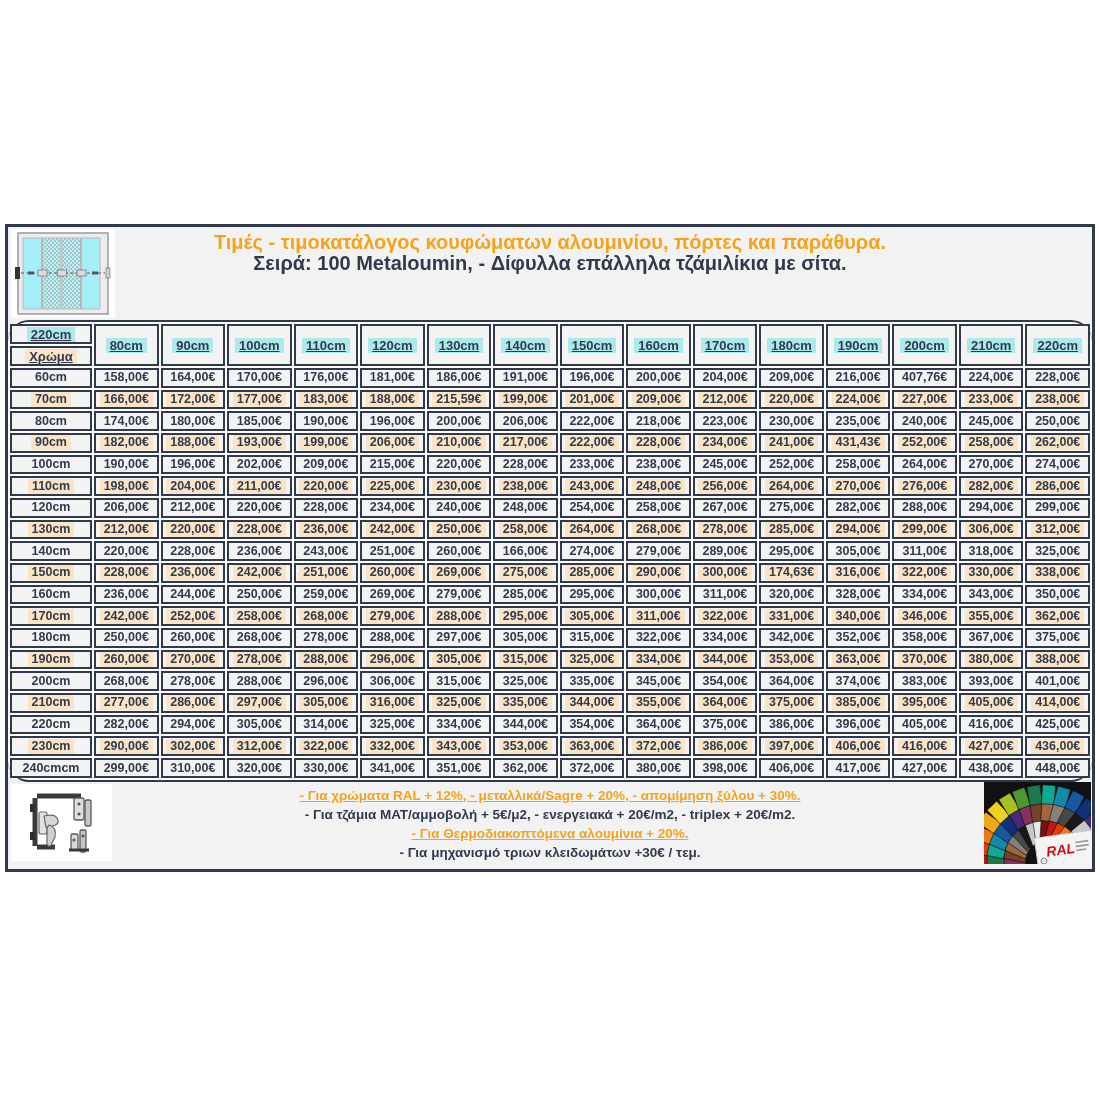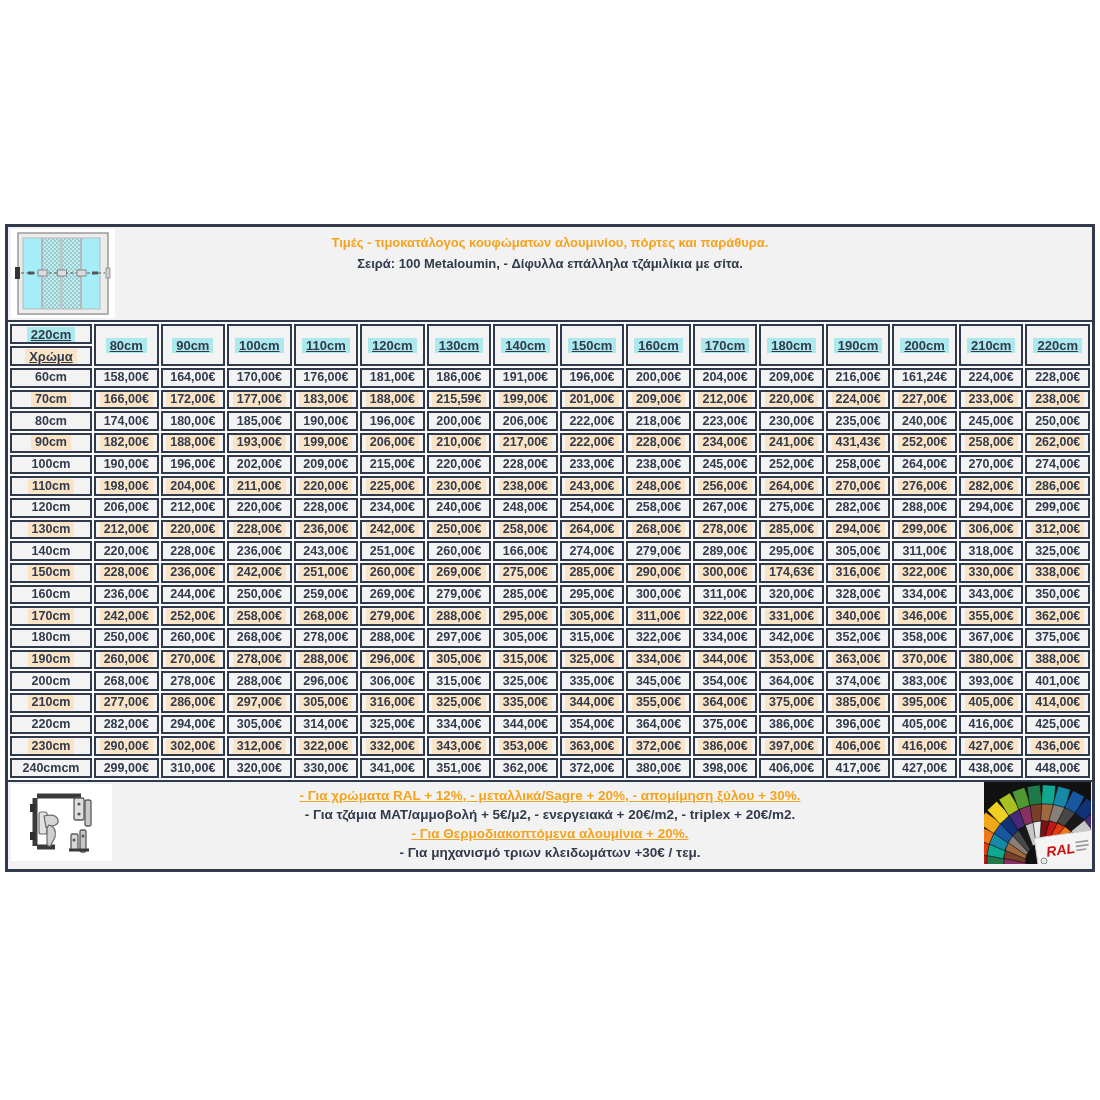--- a/index.html
+++ b/index.html
@@ -13,25 +13,25 @@
   *{margin:0;padding:0;box-sizing:border-box;}
   body{width:1100px;height:1100px;background:#ffffff;font-family:"Liberation Sans",sans-serif;position:relative;overflow:hidden;}
   .sheet{
     position:absolute;left:5px;top:224px;width:1090px;height:648px;
     border:3px solid var(--navy);background:var(--bandbg);
   }
   
   .header-band{position:relative;height:93px;width:100%;}
   .window-art{position:absolute;left:3px;top:2px;width:104px;height:89px;background:#ffffff;}
   .titles{position:absolute;left:110px;right:110px;top:5px;text-align:center;}
-  .titles .line{font-size:13px;font-weight:bold;line-height:21px;letter-spacing:0;}
+  .titles .line{font-size:20px;font-weight:bold;line-height:21px;letter-spacing:0;}
   .titles .orange{color:var(--orange);}
   .titles .navy{color:var(--navy);}
   
-  .table-wrap{position:relative;height:462px;width:100%;border-top:2px solid var(--navy);border-bottom:2px solid var(--navy);background:#fdfdfd;}
+  .table-wrap{position:relative;height:462px;width:100%;border-top:2px solid var(--navy);border-bottom:2px solid var(--navy);background:#fdfdfd;border-radius:21px;}
   table{width:100%;height:100%;table-layout:fixed;border-collapse:separate;border-spacing:2px;}
   th,td{
     border:2px solid var(--navy);background:var(--cellbg);
     font-weight:bold;font-size:12.5px;color:var(--navy);
     text-align:center;vertical-align:middle;padding:0;white-space:nowrap;overflow:hidden;
   }
   .hl{display:inline-block;padding:0px 4px;line-height:15px;}
   .hl-cyan{background:var(--cyan);text-decoration:underline;}
   .hl-peach{background:var(--peach);}
   .hl-peach-u{background:var(--peach);text-decoration:underline;}
@@ -133,21 +133,21 @@
             <td><span class="hl">170,00€</span></td>
             <td><span class="hl">176,00€</span></td>
             <td><span class="hl">181,00€</span></td>
             <td><span class="hl">186,00€</span></td>
             <td><span class="hl">191,00€</span></td>
             <td><span class="hl">196,00€</span></td>
             <td><span class="hl">200,00€</span></td>
             <td><span class="hl">204,00€</span></td>
             <td><span class="hl">209,00€</span></td>
             <td><span class="hl">216,00€</span></td>
-            <td><span class="hl">161,24€</span></td>
+            <td><span class="hl">407,76€</span></td>
             <td><span class="hl">224,00€</span></td>
             <td><span class="hl">228,00€</span></td>
           </tr>
           <tr>
             <th><span class="hl hl-peach">70cm</span></th>
             <td><span class="hl hl-peach">166,00€</span></td>
             <td><span class="hl hl-peach">172,00€</span></td>
             <td><span class="hl hl-peach">177,00€</span></td>
             <td><span class="hl hl-peach">183,00€</span></td>
             <td><span class="hl hl-peach">188,00€</span></td>

